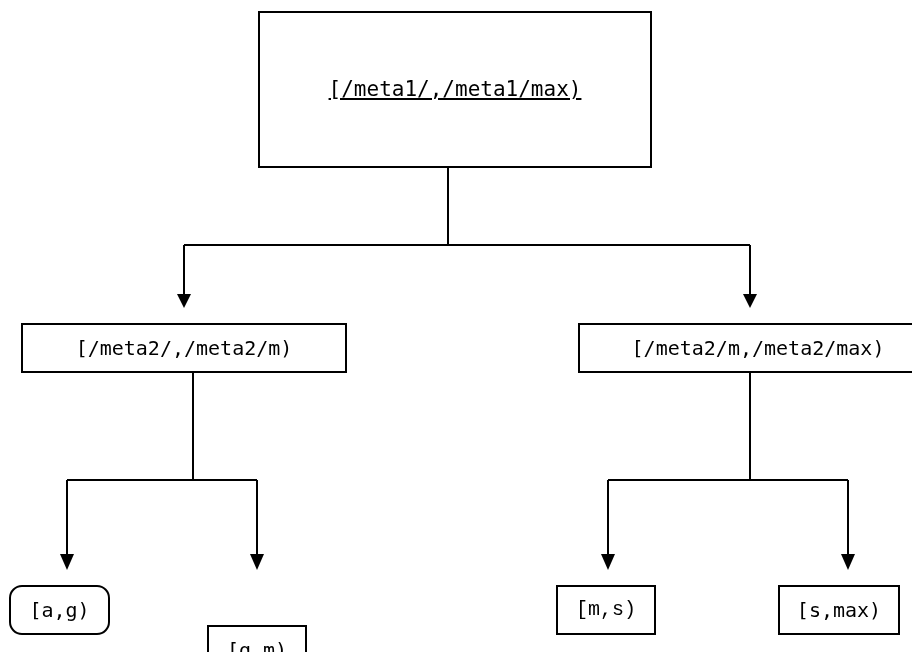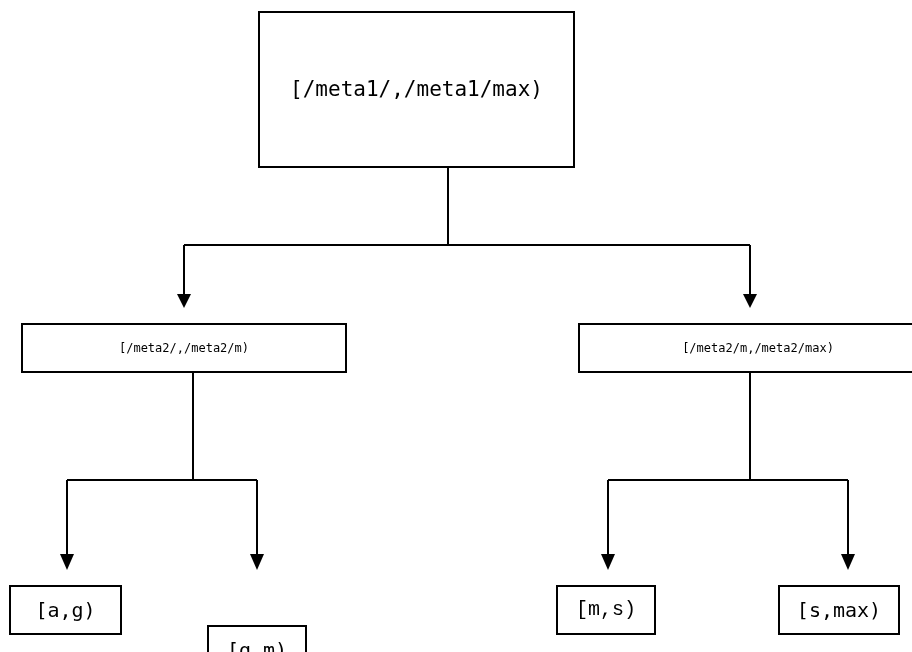--- a/index.html
+++ b/index.html
@@ -33,26 +33,26 @@
     align-items: center;
     justify-content: center;
     color: #000000;
     white-space: pre;
     letter-spacing: 0px;
   }
   .node-label {
     display: block;
     line-height: 1;
   }
-  .node-root      { left: 258px; top: 11px;  width: 317px; height: 157px; font-size: 21px; }
-  .node-mid       { top: 323px; height: 50px; font-size: 12px; }
+  .node-root      { left: 258px; top: 11px;  width: 394px; height: 157px; font-size: 21px; text-decoration: underline; }
+  .node-mid       { top: 323px; height: 50px; font-size: 20px; }
   .node-mid-left  { left: 21px;  width: 326px; }
   .node-mid-right { left: 578px; width: 360px; }
   .node-leaf      { top: 585px; height: 50px; font-size: 20px; }
-  .node-leaf-1    { left: 9px;   width: 113px; }
+  .node-leaf-1    { left: 9px;   width: 101px; border-radius: 13px; }
   .node-leaf-2    { left: 207px; width: 100px; margin-top: 40px; }
   .node-leaf-3    { left: 556px; width: 100px; font-family: Liberation Mono, monospace; }
   .node-leaf-4    { left: 778px; width: 122px; }
 </style>
 </head>
 <body>
 
 <div id="canvas">
 
   <svg class="edges" viewBox="0 0 912 652">

